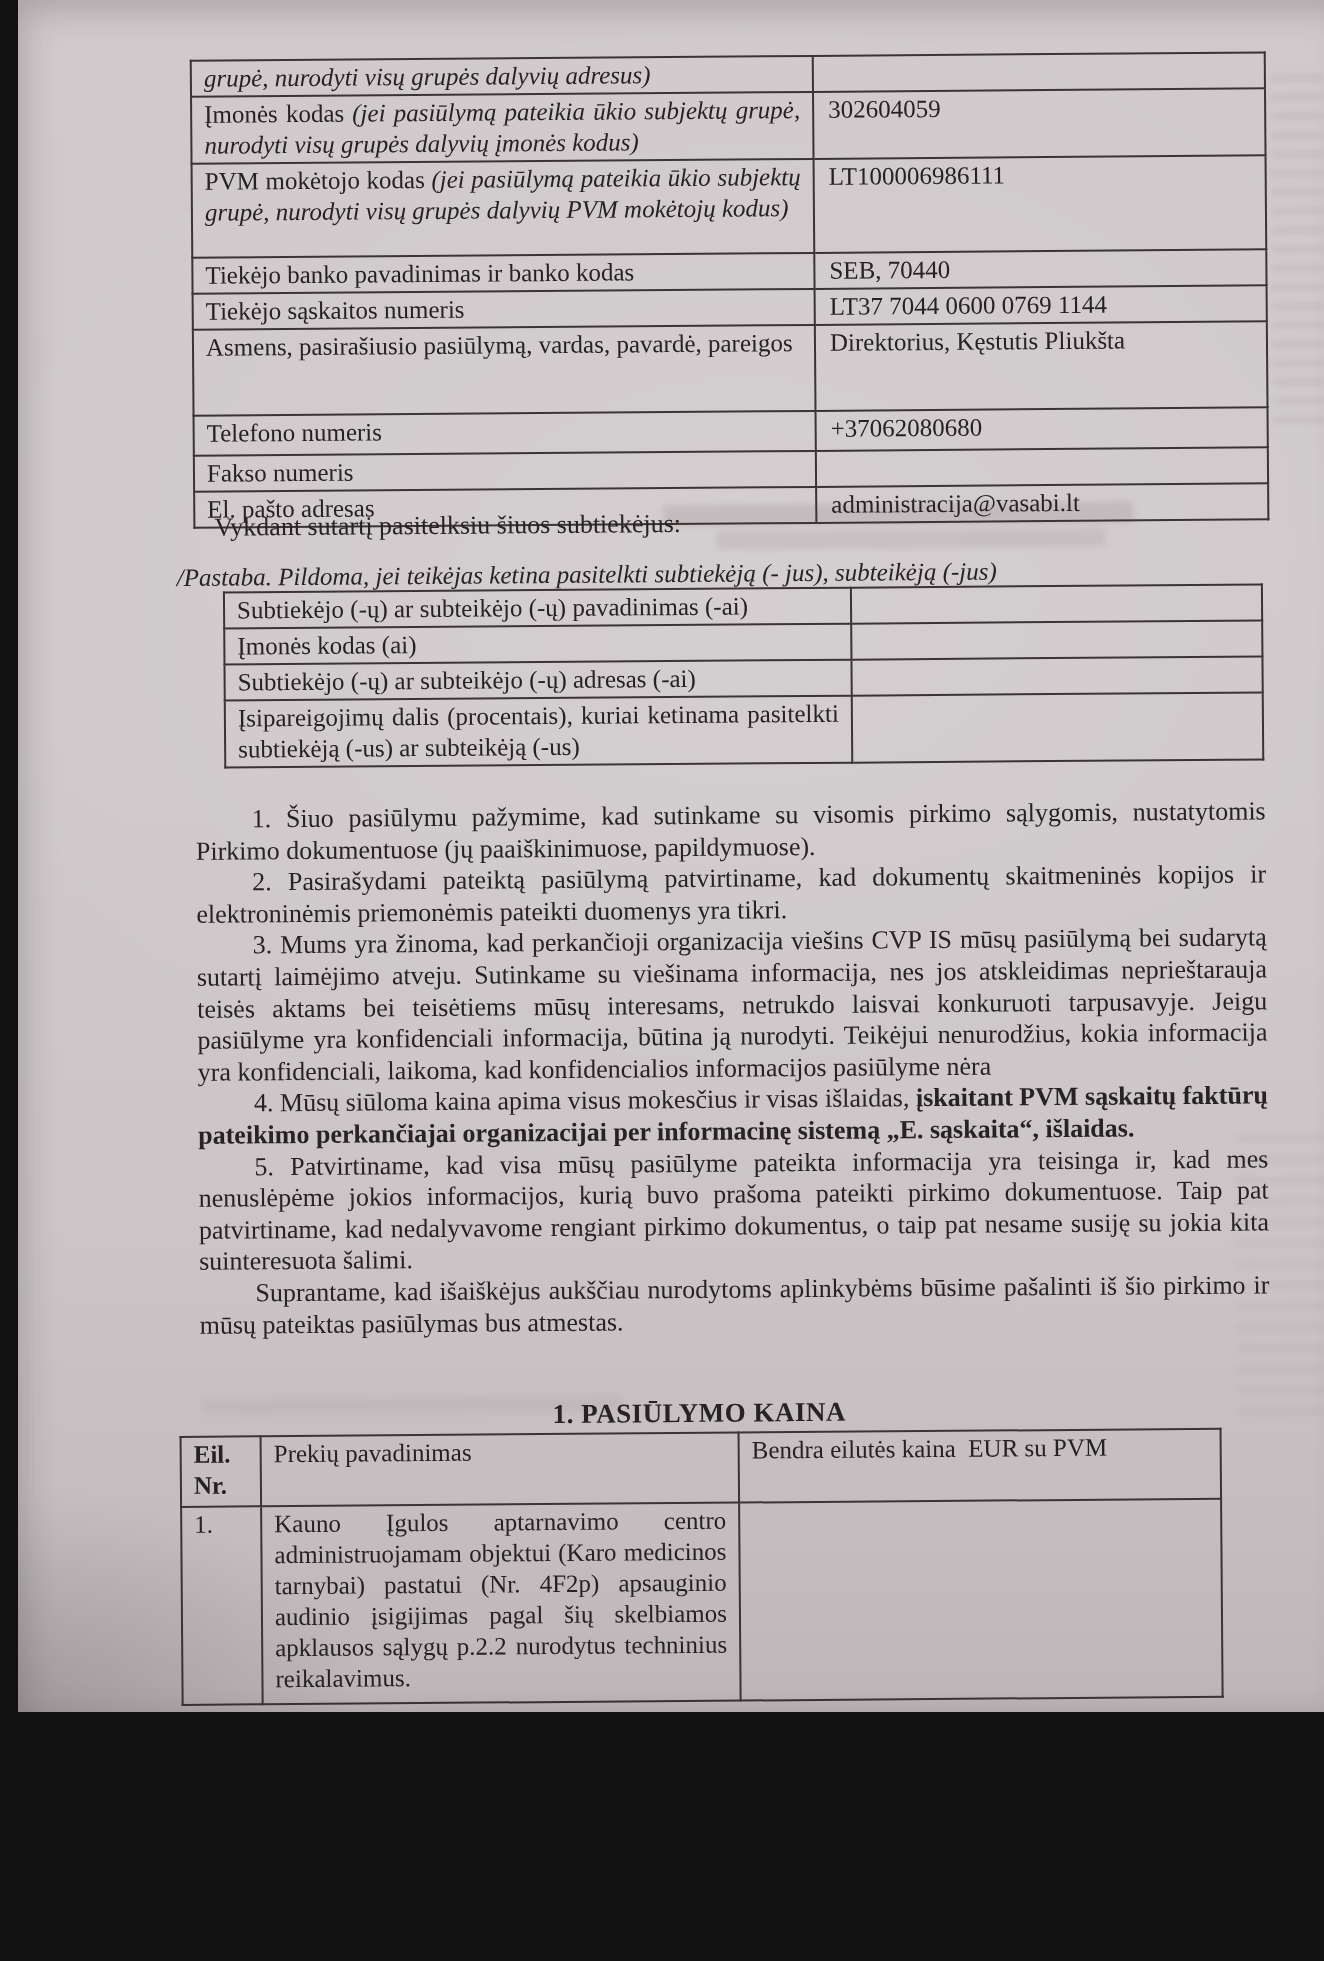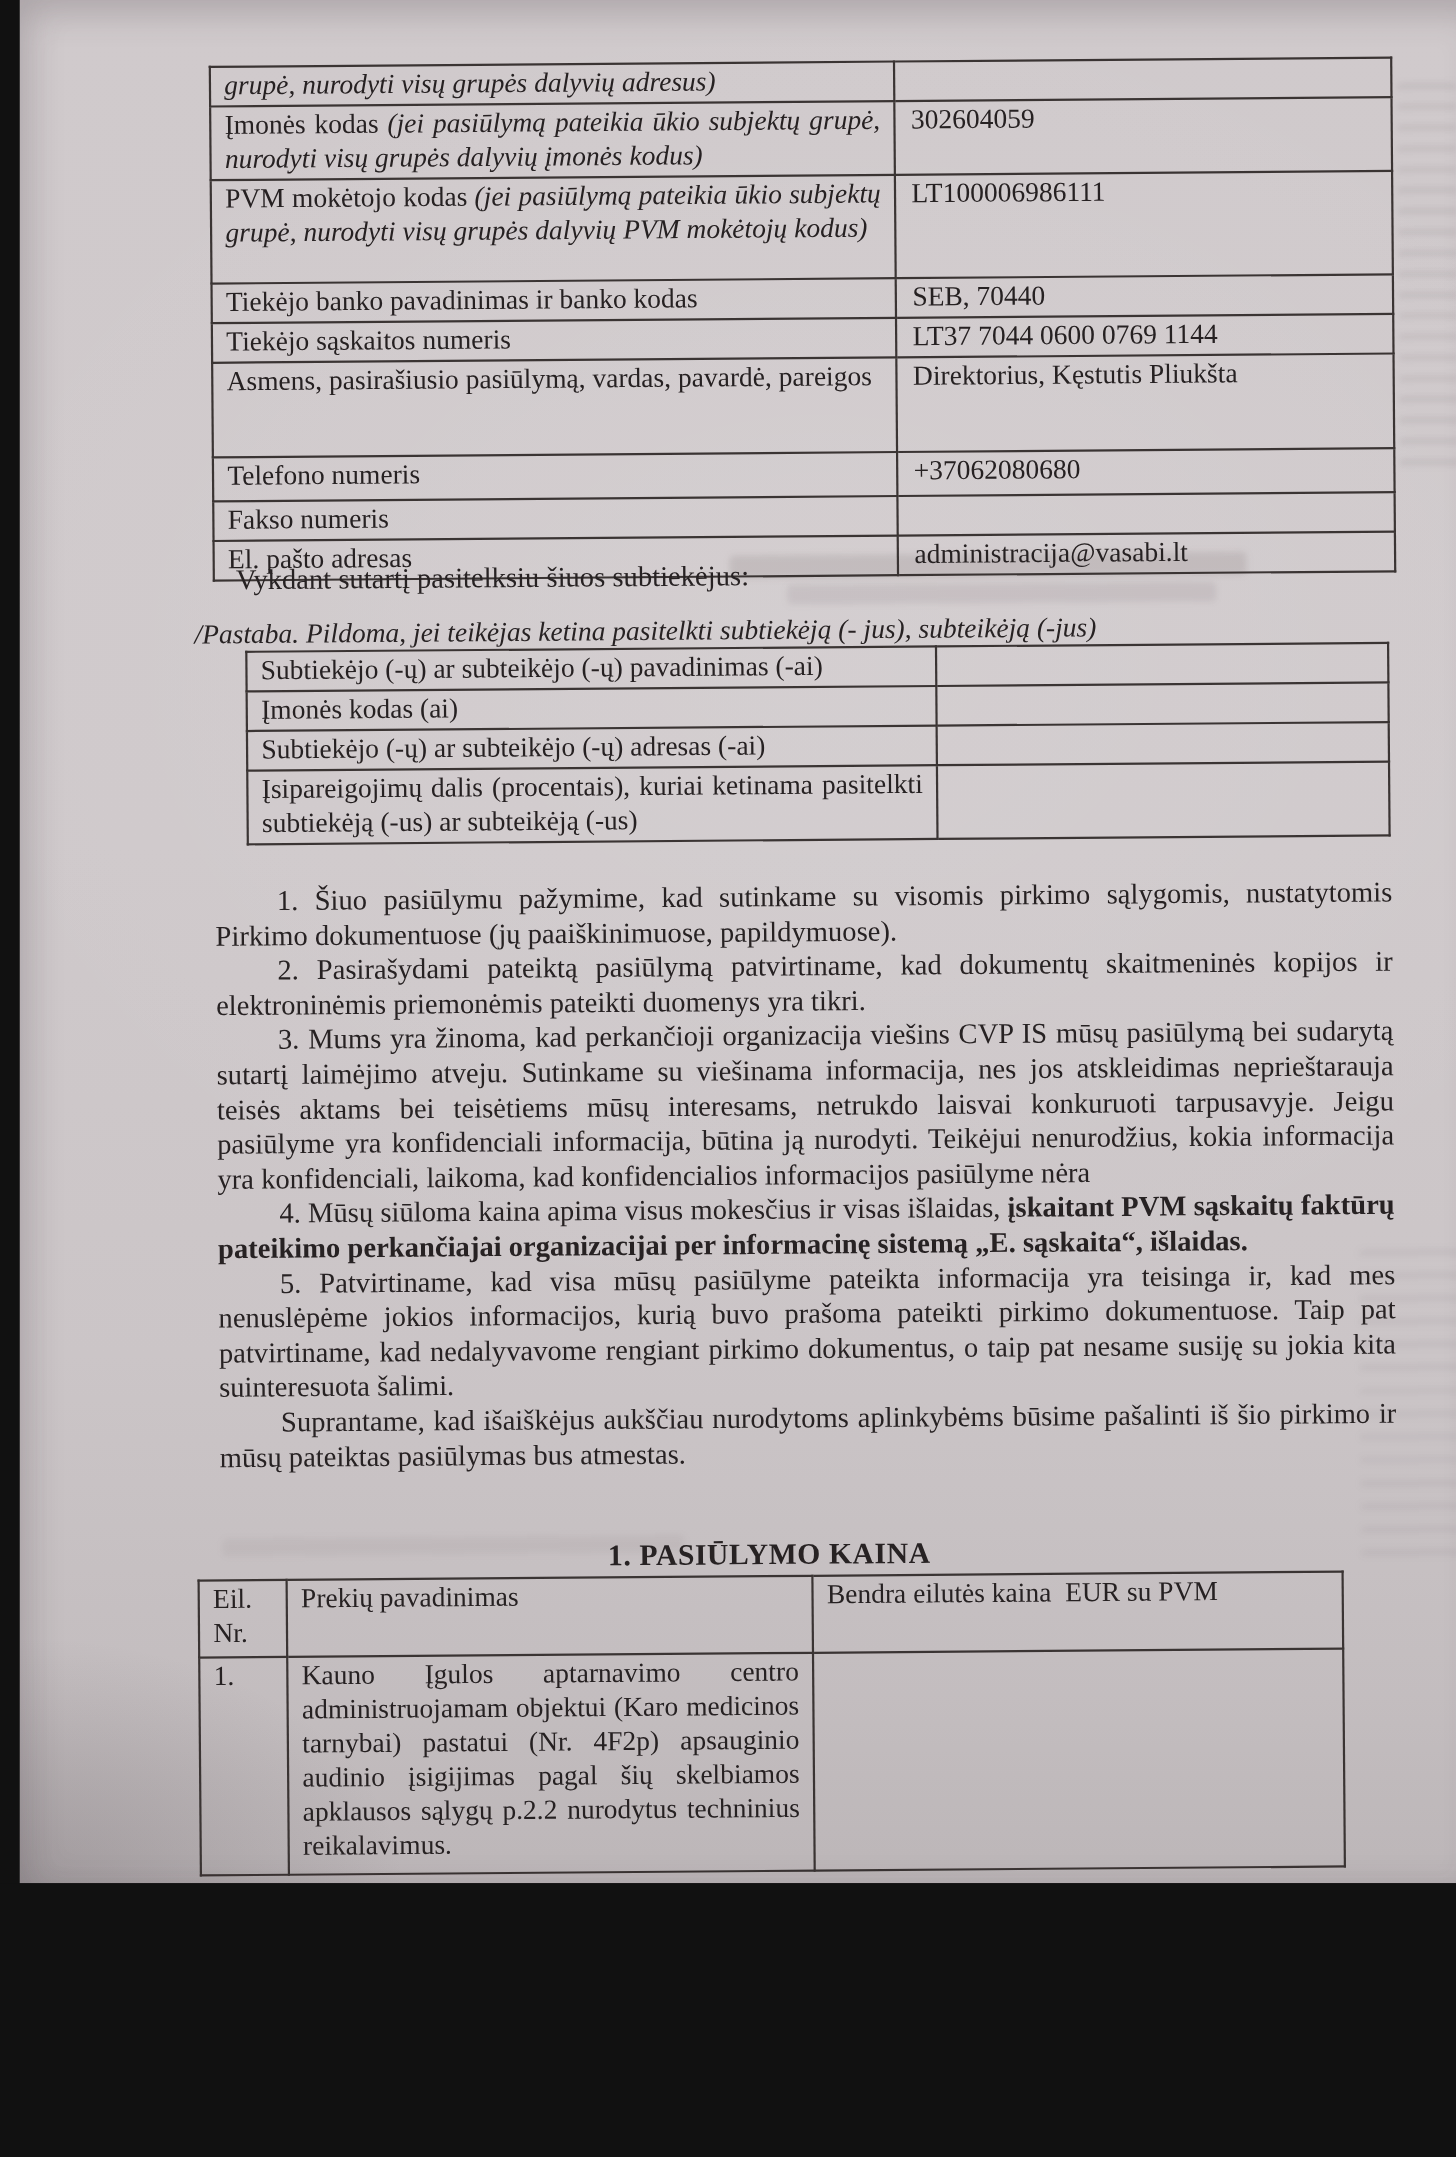--- a/index.html
+++ b/index.html
@@ -34,21 +34,21 @@
   .ghost{position:absolute;filter:blur(3px);border-radius:4px;pointer-events:none;}
   .g1{left:648px;top:505px;width:470px;height:21px;background:rgba(99,84,90,.15);}
   .g2{left:700px;top:532px;width:390px;height:18px;background:rgba(99,84,90,.11);}
   .g3{left:1258px;top:80px;width:54px;height:360px;
       background:repeating-linear-gradient(180deg,rgba(90,78,84,.10) 0 6px,rgba(90,78,84,0) 6px 19px);}
   .g4{left:1215px;top:1140px;width:95px;height:280px;
       background:repeating-linear-gradient(180deg,rgba(90,78,84,.07) 0 6px,rgba(90,78,84,0) 6px 21px);}
   .g5{left:180px;top:1395px;width:420px;height:16px;background:rgba(99,84,90,.07);}
   .vignette{position:absolute;inset:0;pointer-events:none;
       box-shadow:inset 0 14px 30px rgba(70,62,66,.18), inset 14px 0 30px rgba(70,62,66,.10);}
-  .hdr-line{display:block;}
+  .hdr-line{display:block;font-weight:bold;}
   .prewrap{white-space:pre-wrap;}
 </style>
 </head>
 <body>
 
 <div class="page">
   <div class="rot">
 
     <div class="ghost g1"></div>
     <div class="ghost g2"></div>

